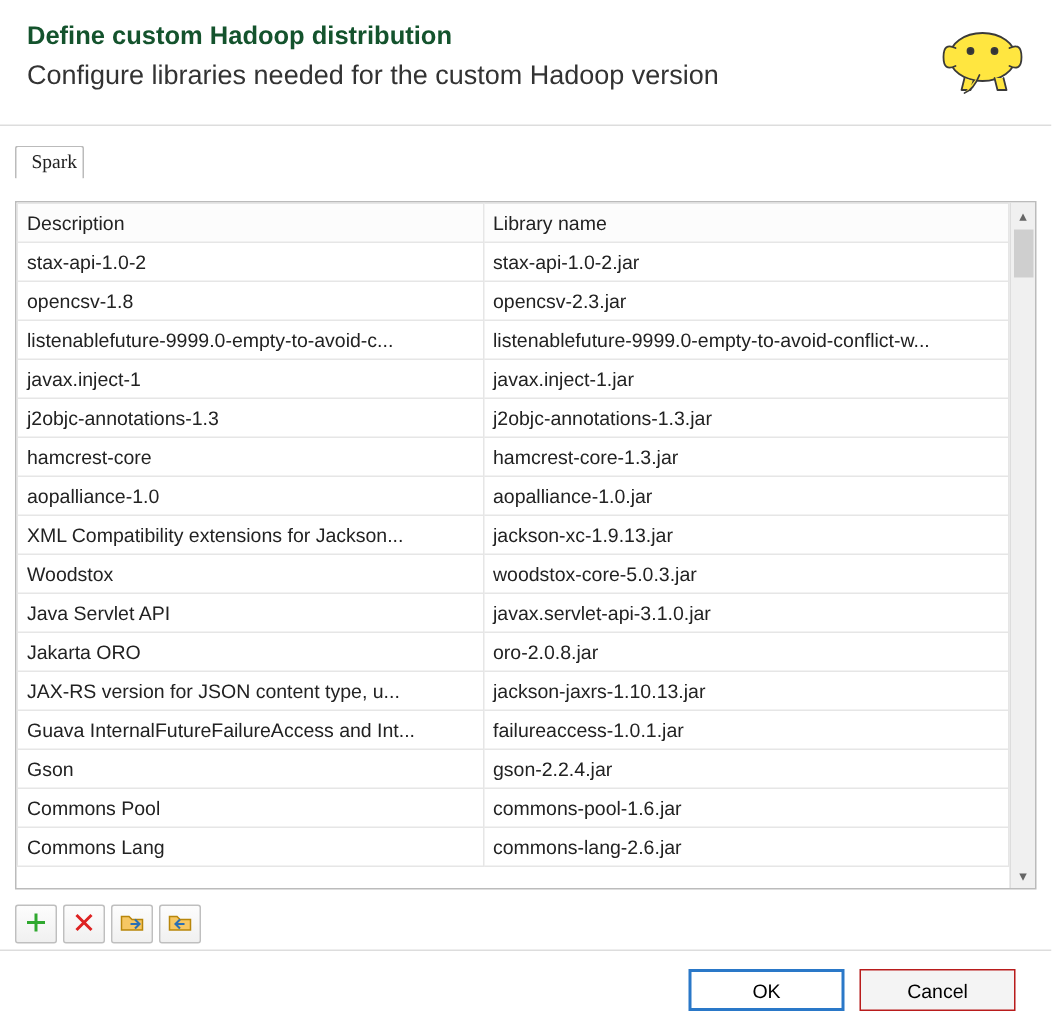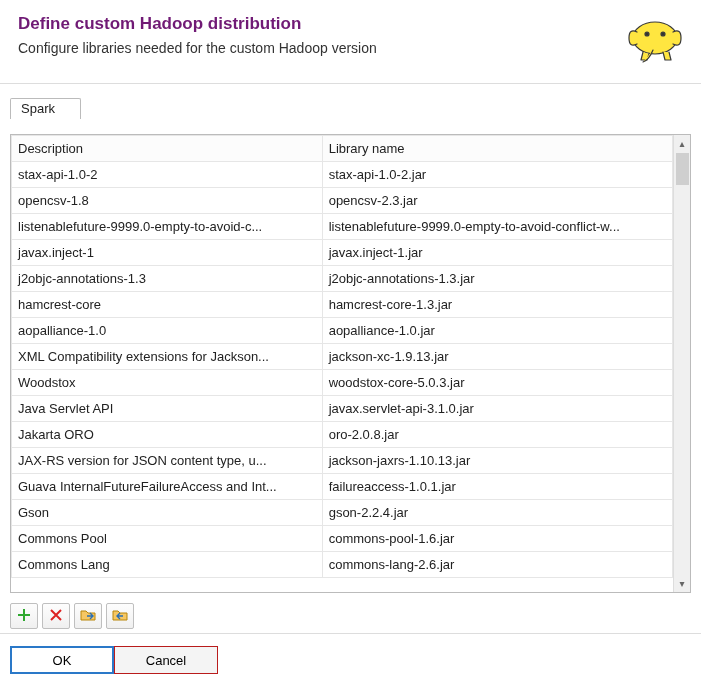--- a/index.html
+++ b/index.html
@@ -21,24 +21,24 @@
   .header {
     padding: 14px 18px 8px 18px;
     position: relative;
     border-bottom: 1px solid #ddd;
     min-height: 84px;
   }
   .header h1 {
     margin: 0 0 6px 0;
     font-size: 17px;
     font-weight: 700;
-    color: #701a75;
+    color: #14532d;
   }
   .header .subtitle {
-    font-size: 14px;
+    font-size: 18px;
     color: #333;
   }
   .logo {
     position: absolute;
     right: 14px;
     top: 8px;
     width: 64px;
     height: 56px;
   }
   .body {
@@ -50,28 +50,29 @@
   }
   .tabbar {
     display: flex;
     align-items: flex-end;
     height: 24px;
   }
   .tab {
     border: 1px solid #bbb;
     border-bottom: none;
     background: #fff;
-    padding: 2px 25px 3px 10px;
+    padding: 2px 4px 3px 10px;
     font-size: 13px;
     border-top-left-radius: 2px;
     border-top-right-radius: 2px;
     position: relative;
     top: 1px;
     z-index: 2;
     cursor: default;
+    font-family: Liberation Serif, serif;
   }
   .table-wrap {
     flex: 1;
     border: 1px solid #bbb;
     position: relative;
     overflow: hidden;
     display: flex;
     min-height: 0;
     margin-top: 16px;
   }
@@ -141,23 +142,24 @@
     width: 28px; height: 26px;
     border: 1px solid #bfbfbf;
     background: linear-gradient(#fdfdfd,#f0f0f0);
     display: flex; align-items: center; justify-content: center;
     border-radius: 2px;
     cursor: pointer;
   }
   .icon-btn svg { width: 16px; height: 16px; }
   .footer {
     border-top: 1px solid #ddd;
-    padding: 12px 10px;
-    display: flex;
-    justify-content: flex-start;
+    padding: 12px 24px;
+    display: flex;
+    justify-content: flex-end;
+    gap: 10px;
   }
   .btn {
     min-width: 104px;
     height: 28px;
     border: 1px solid #b91c1c;
     background: #f4f4f4;
     font-size: 13px;
     cursor: pointer;
     padding: 0 10px;
   }

